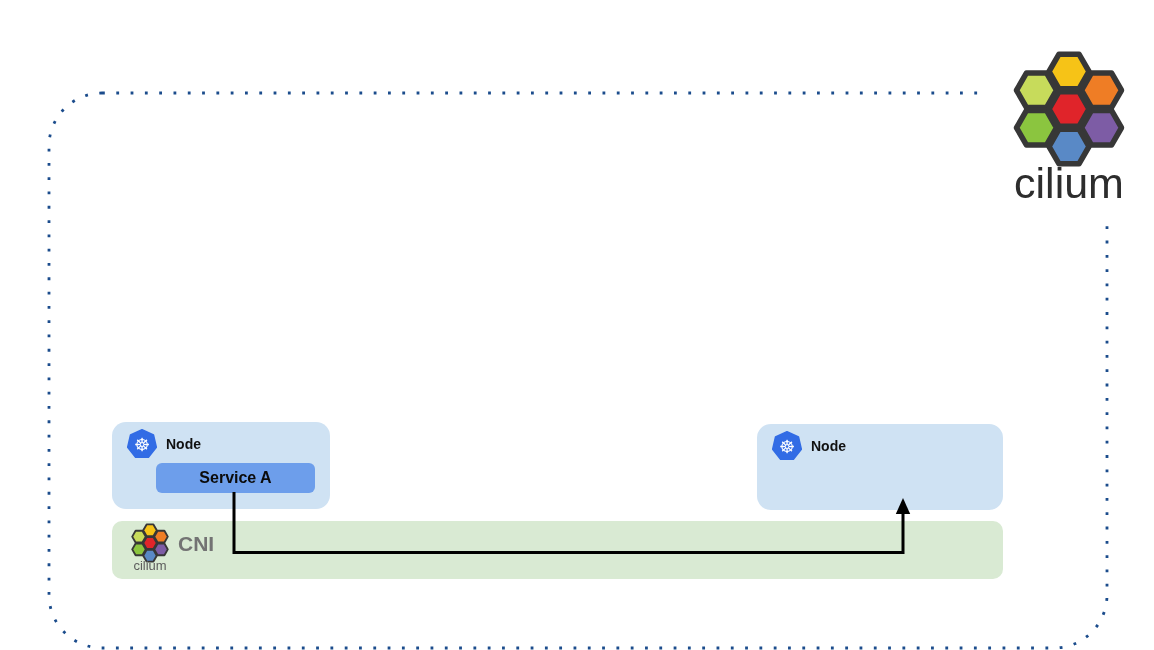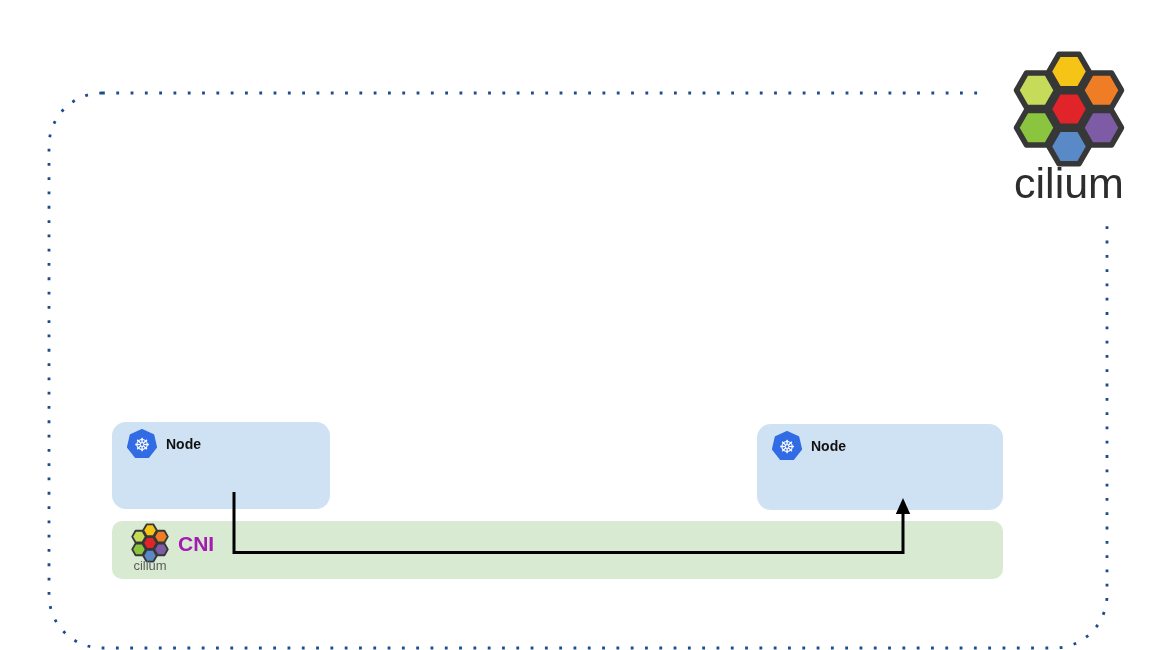--- a/index.html
+++ b/index.html
@@ -34,21 +34,21 @@
   
   #cni-bar{
     position:absolute;left:112px;top:477px;width:891px;height:58px;
     background:#d9ead3;border-radius:10px;
   }
   #cni-logo-wrap{
     position:absolute;left:8px;top:2px;width:60px;display:flex;flex-direction:column;align-items:center;
   }
   #cni-brand-text{font-size:13px;color:#5c5c5c;line-height:1;margin-top:-4px;}
   #cni-label{
-    position:absolute;left:66px;top:11px;font-size:21px;font-weight:bold;color:#a21caf;
+    position:absolute;left:66px;top:11px;font-size:21px;font-weight:bold;color:#737373;
   }
   
   #connector-svg{position:absolute;left:0;top:0;width:1154px;height:650px;pointer-events:none;}
 </style>
 </head>
 <body>
 
 <div id="canvas">
 
   <svg id="frame-svg" viewBox="0 0 1154 650">
@@ -70,20 +70,23 @@
     <div id="brand-wordmark">cilium</div>
   </div>
 
   <div class="node-box" style="left:112px;top:378px;width:218px;height:87px;">
     <div class="node-header">
       <svg width="30" height="30" viewBox="0 0 30 30">
         <polygon points="15,0.8 26.5,6.1 29.3,18.3 21.4,28.2 8.6,28.2 0.7,18.3 3.5,6.1" fill="#326ce5" stroke="#326ce5" stroke-width="1.6" stroke-linejoin="round"></polygon>
         <text x="15" y="21.5" text-anchor="middle" font-family="DejaVu Sans" font-size="18" fill="#ffffff">☸</text>
       </svg>
       <span class="node-label">Node</span>
+    </div>
+    <div class="service-chip" style="left:44px;top:41px;width:159px;">
+      <span class="service-label">Service A</span>
     </div>
   </div>
 
   <div class="node-box" style="left:757px;top:380px;width:246px;height:86px;">
     <div class="node-header">
       <svg width="30" height="30" viewBox="0 0 30 30">
         <polygon points="15,0.8 26.5,6.1 29.3,18.3 21.4,28.2 8.6,28.2 0.7,18.3 3.5,6.1" fill="#326ce5" stroke="#326ce5" stroke-width="1.6" stroke-linejoin="round"></polygon>
         <text x="15" y="21.5" text-anchor="middle" font-family="DejaVu Sans" font-size="18" fill="#ffffff">☸</text>
       </svg>
       <span class="node-label">Node</span>

